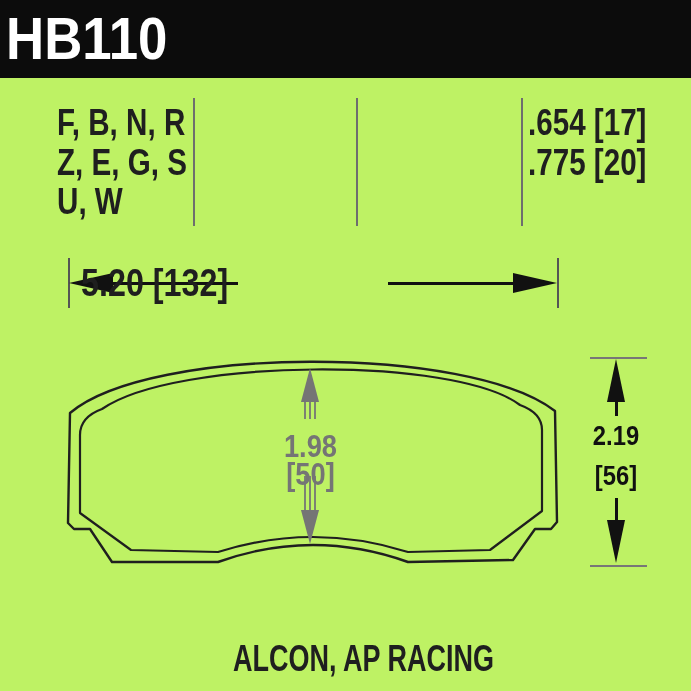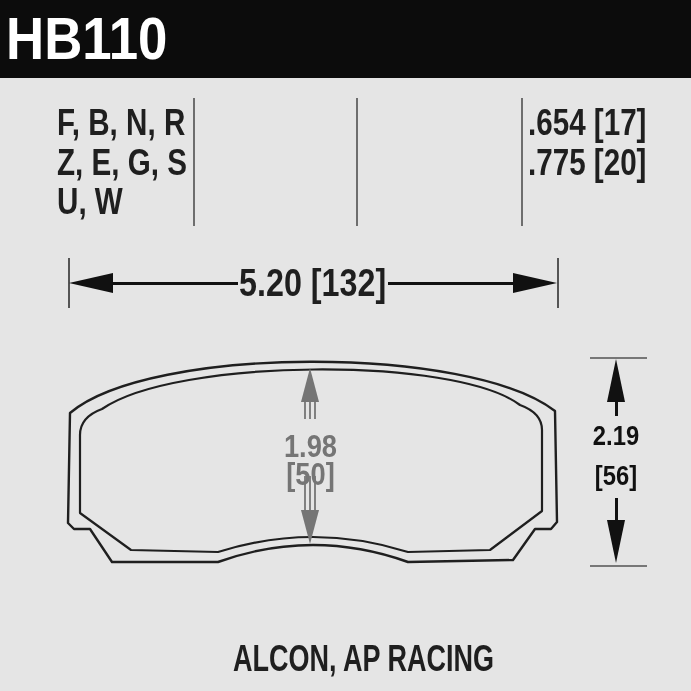--- a/index.html
+++ b/index.html
@@ -1,17 +1,17 @@
 <!DOCTYPE html>
 <html><head>
 <meta charset="utf-8">
 <style>
   html,body{margin:0;padding:0;background:#fff;}
   #stage{
-    position:relative;width:691px;height:691px;background:#e5e5e5;overflow:hidden;
+    position:relative;width:691px;height:691px;background:#bef264;overflow:hidden;
     font-family:"Liberation Sans","DejaVu Sans",sans-serif;font-weight:bold;color:#1f1f1f;
   }
   
   .header-bar{position:absolute;left:0;top:0;width:691px;height:78px;background:#0c0c0c;}
   .header-text{
     position:absolute;left:6px;top:0;line-height:78px;font-size:60px;color:#ffffff;
     letter-spacing:0px;transform:scaleX(.88);transform-origin:left center;white-space:nowrap;
   }
   
   .divider{position:absolute;top:98px;width:2px;height:128px;background:#6e6e6e;}
@@ -19,21 +19,21 @@
     transform:scaleX(.8);transform-origin:left top;white-space:nowrap;}
   .thicknesses{position:absolute;left:528px;top:103px;font-size:37px;line-height:39.5px;
     transform:scaleX(.8);transform-origin:left top;white-space:nowrap;}
   
   .tick-v{position:absolute;width:2px;height:50px;top:258px;background:#555;}
   .dim-shaft-h{position:absolute;height:3px;top:282px;background:#111;}
   .arrow-left{position:absolute;left:69px;top:273px;width:0;height:0;
     border-top:10px solid transparent;border-bottom:10px solid transparent;border-right:44px solid #111;}
   .arrow-right{position:absolute;left:513px;top:273px;width:0;height:0;
     border-top:10px solid transparent;border-bottom:10px solid transparent;border-left:44px solid #111;}
-  .width-label{position:absolute;left:68px;top:264px;width:490px;text-align:center;}
+  .width-label{position:absolute;left:68px;top:264px;width:490px;text-align:left;}
   .width-label span{display:inline-block;font-size:38px;line-height:38px;transform:scaleX(.85);
     transform-origin:center top;white-space:nowrap;}
   
   .pad-svg{position:absolute;left:65px;top:356px;}
   .pad-height-label{position:absolute;left:250px;top:433px;width:121px;text-align:center;
     color:#757575;font-size:31px;line-height:27.5px;}
   .pad-height-label div{transform:scaleX(.88);transform-origin:center top;}
   
   .tick-h{position:absolute;left:590px;width:57px;height:2px;background:#777;}
   .oh-arrow-up{position:absolute;left:607px;top:359px;width:0;height:0;

